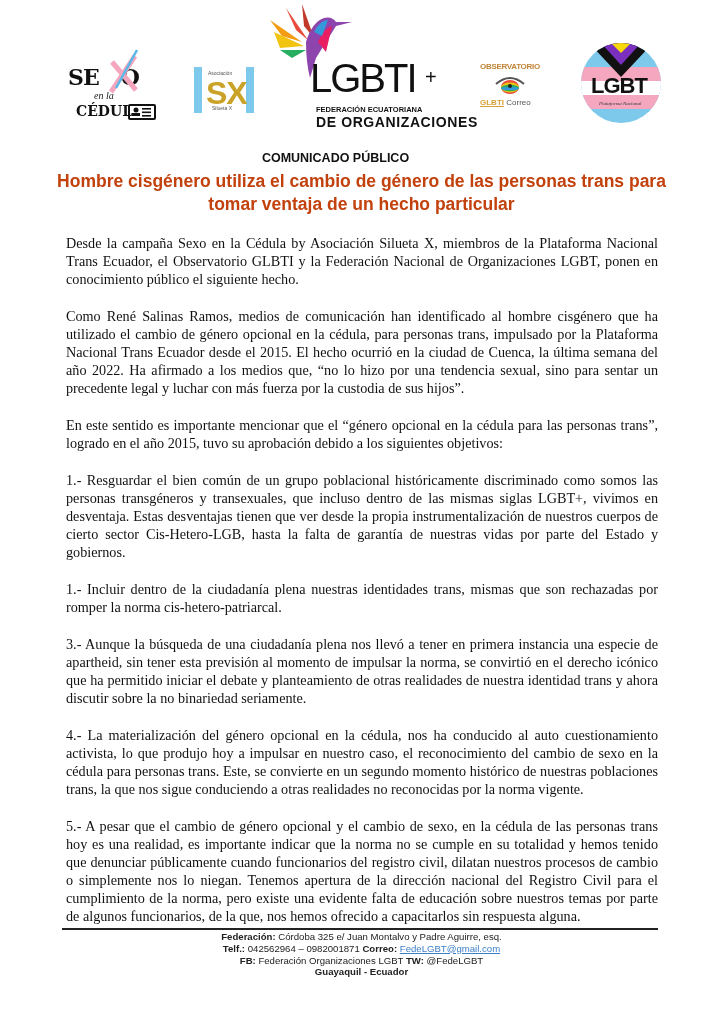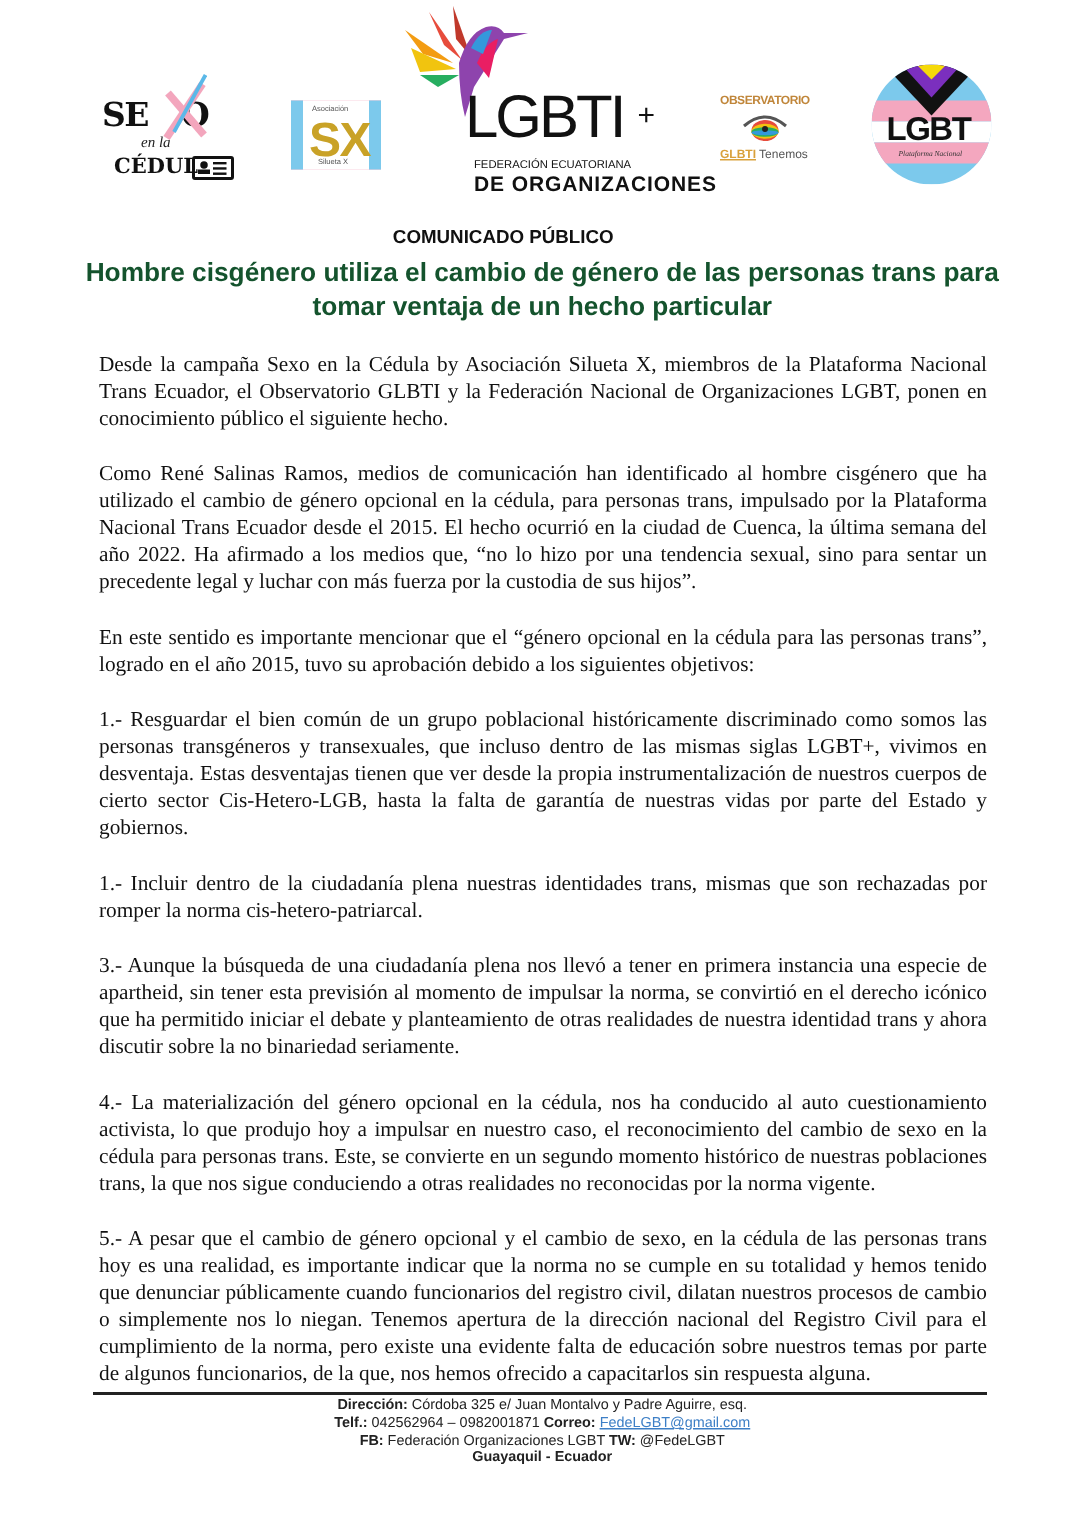--- a/index.html
+++ b/index.html
@@ -22,38 +22,38 @@
   .logo-sx .inner { position:absolute; left:8px; top:0; width:44px; height:46px; background:#fff; }
   .logo-sx .sx-text { position:absolute; left:12px; top:8px; font-family:"Liberation Sans", sans-serif; font-weight:bold; font-size:32px; color:#c9a227; letter-spacing:-1px; }
   .logo-sx .sx-top { position:absolute; left:14px; top:3px; font-size:5px; font-family:"Liberation Sans", sans-serif; color:#555; }
   .logo-sx .sx-bot { position:absolute; left:18px; top:38px; font-size:5px; font-family:"Liberation Sans", sans-serif; color:#555; }
 
   
   .logo-lgbti { left: 262px; top: 2px; width: 190px; height: 122px; }
   .lgbti-bird { position:absolute; left:0; top:0; width:100px; height:80px; }
   .lgbti-word { position:absolute; left:48px; top:54px; font-family:"Liberation Sans", sans-serif; font-weight:normal; font-size:40px; letter-spacing:-2px; color:#111; }
   .lgbti-plus { position:absolute; left:163px; top:64px; font-family:"Liberation Sans", sans-serif; font-size:20px; color:#111; }
-  .lgbti-sub1 { position:absolute; left:54px; top:103px; font-family:"Liberation Sans", sans-serif; font-weight:normal; font-size:7.5px; color:#111; white-space:nowrap; }
+  .lgbti-sub1 { position:absolute; left:54px; top:103px; font-family:"Liberation Sans", sans-serif; font-weight:bold; font-size:7.5px; color:#111; white-space:nowrap; }
   .lgbti-sub2 { position:absolute; left:54px; top:112px; font-family:"Liberation Sans", sans-serif; font-weight:bold; font-size:14px; letter-spacing:0.6px; color:#111; white-space:nowrap; }
 
   
   .logo-obs { left: 476px; top: 62px; width: 70px; height: 50px; }
   .obs-top { position:absolute; left:4px; top:0; font-family:"Liberation Sans", sans-serif; font-weight:bold; font-size:8px; color:#c0863a; letter-spacing:-0.3px; }
   .obs-eye { position:absolute; left:18px; top:12px; width:32px; height:22px; }
   .obs-bot { position:absolute; left:4px; top:36px; font-family:"Liberation Sans", sans-serif; font-size:8px; color:#555; }
   .obs-bot b { color:#d9a13b;text-decoration:underline; }
 
   
   .logo-trans { left: 581px; top: 43px; width: 80px; height: 80px; border-radius: 50%; overflow: hidden; }
   .trans-word { position:absolute; left:10px; top:30px; font-family:"Liberation Sans", sans-serif; font-weight:bold; font-size:22px; color:#111; letter-spacing:-1px; }
   .trans-sub { position:absolute; left:18px; top:58px; font-size:5px; font-style:italic; color:#333; }
 
   
   .kicker { position:absolute; left:0; width:671px; top:151px; text-align:center; font-family:"Liberation Sans", sans-serif; font-weight:bold; font-size:12.5px; color:#111; }
-  .headline { position:absolute; left:40px; width:643px; top:170px; text-align:center; font-family:"Liberation Sans", sans-serif; font-weight:bold; font-size:17.5px; line-height:23px; color:#14532d; }
+  .headline { position:absolute; left:40px; width:643px; top:170px; text-align:center; font-family:"Liberation Sans", sans-serif; font-weight:bold; font-size:17.5px; line-height:23px; color:#c2410c; }
 
   
   .body { position:absolute; left:66px; width:592px; top:234px; font-size:14.2px; line-height:18.1px; text-align:justify; }
   .body p { margin: 0 0 18.6px 0; }
 
   
   .footer-rule { position:absolute; left:62px; width:596px; top:928px; height:2px; background:#222; }
   .footer { position:absolute; left:0; width:723px; top:931px; text-align:center; font-family:"Liberation Sans", sans-serif; font-size:9.6px; line-height:11.8px; color:#222; }
   .footer .lbl { font-weight:bold; }
   .footer a { color:#3d7fc6; text-decoration: underline; }
@@ -112,21 +112,21 @@
   <div class="logo logo-obs">
     <span class="obs-top">OBSERVATORIO</span>
     <svg class="obs-eye" viewBox="0 0 32 22">
       <path d="M2 10 Q16 -2 30 10" stroke="#555" stroke-width="2" fill="none"></path>
       <ellipse cx="16" cy="13" rx="9" ry="7" fill="#e74c3c"></ellipse>
       <ellipse cx="16" cy="13.5" rx="9" ry="5" fill="#f1c40f"></ellipse>
       <ellipse cx="16" cy="14" rx="9" ry="3.2" fill="#27ae60"></ellipse>
       <ellipse cx="16" cy="14.5" rx="9" ry="1.6" fill="#3498db"></ellipse>
       <circle cx="16" cy="12" r="2" fill="#222"></circle>
     </svg>
-    <span class="obs-bot"><b>GLBTI</b> <span>Tenemos</span></span>
+    <span class="obs-bot"><b>GLBTI</b> <span>Correo</span></span>
   </div>
 
   <div class="logo logo-trans">
     <svg width="80" height="80" viewBox="0 0 80 80" style="position:absolute;left:0;top:0;">
       <rect x="0" y="0" width="80" height="80" fill="#7cc9ec"></rect>
       <rect x="0" y="24" width="80" height="14" fill="#f4a7bf"></rect>
       <rect x="0" y="38" width="80" height="14" fill="#ffffff"></rect>
       <rect x="0" y="52" width="80" height="14" fill="#f4a7bf"></rect>
       <path d="M8 0 L40 34 L72 0 Z" fill="#111"></path>
       <path d="M20 0 L40 22 L60 0 Z" fill="#7b2fbe"></path>
@@ -146,17 +146,17 @@
   <p>En este sentido es importante mencionar que el “género opcional en la cédula para las personas trans”, logrado en el año 2015, tuvo su aprobación debido a los siguientes objetivos:</p>
   <p>1.- Resguardar el bien común de un grupo poblacional históricamente discriminado como somos las personas transgéneros y transexuales, que incluso dentro de las mismas siglas LGBT+, vivimos en desventaja. Estas desventajas tienen que ver desde la propia instrumentalización de nuestros cuerpos de cierto sector Cis-Hetero-LGB, hasta la falta de garantía de nuestras vidas por parte del Estado y gobiernos.</p>
   <p>1.- Incluir dentro de la ciudadanía plena nuestras identidades trans, mismas que son rechazadas por romper la norma cis-hetero-patriarcal.</p>
   <p>3.- Aunque la búsqueda de una ciudadanía plena nos llevó a tener en primera instancia una especie de apartheid, sin tener esta previsión al momento de impulsar la norma, se convirtió en el derecho icónico que ha permitido iniciar el debate y planteamiento de otras realidades de nuestra identidad trans y ahora discutir sobre la no binariedad seriamente.</p>
   <p>4.- La materialización del género opcional en la cédula, nos ha conducido al auto cuestionamiento activista, lo que produjo hoy a impulsar en nuestro caso, el reconocimiento del cambio de sexo en la cédula para personas trans. Este, se convierte en un segundo momento histórico de nuestras poblaciones trans, la que nos sigue conduciendo a otras realidades no reconocidas por la norma vigente.</p>
   <p>5.- A pesar que el cambio de género opcional y el cambio de sexo, en la cédula de las personas trans hoy es una realidad, es importante indicar que la norma no se cumple en su totalidad y hemos tenido que denunciar públicamente cuando funcionarios del registro civil, dilatan nuestros procesos de cambio o simplemente nos lo niegan. Tenemos apertura de la dirección nacional del Registro Civil para el cumplimiento de la norma, pero existe una evidente falta de educación sobre nuestros temas por parte de algunos funcionarios, de la que, nos hemos ofrecido a capacitarlos sin respuesta alguna.</p>
 </div>
 
 <div class="footer-rule"></div>
 <div class="footer">
-  <div><span class="lbl">Dirección:</span><span> Córdoba 325 e/ Juan Montalvo y Padre Aguirre, esq.</span></div>
+  <div><span class="lbl">Federación:</span><span> Córdoba 325 e/ Juan Montalvo y Padre Aguirre, esq.</span></div>
   <div><span class="lbl">Telf.:</span><span> 042562964 – 0982001871 </span><span class="lbl">Correo:</span> <a>FedeLGBT@gmail.com</a></div>
   <div><span class="lbl">FB:</span><span> Federación Organizaciones LGBT </span><span class="lbl">TW:</span><span> @FedeLGBT</span></div>
   <div class="lbl">Guayaquil - Ecuador</div>
 </div>
 
 </body></html>

